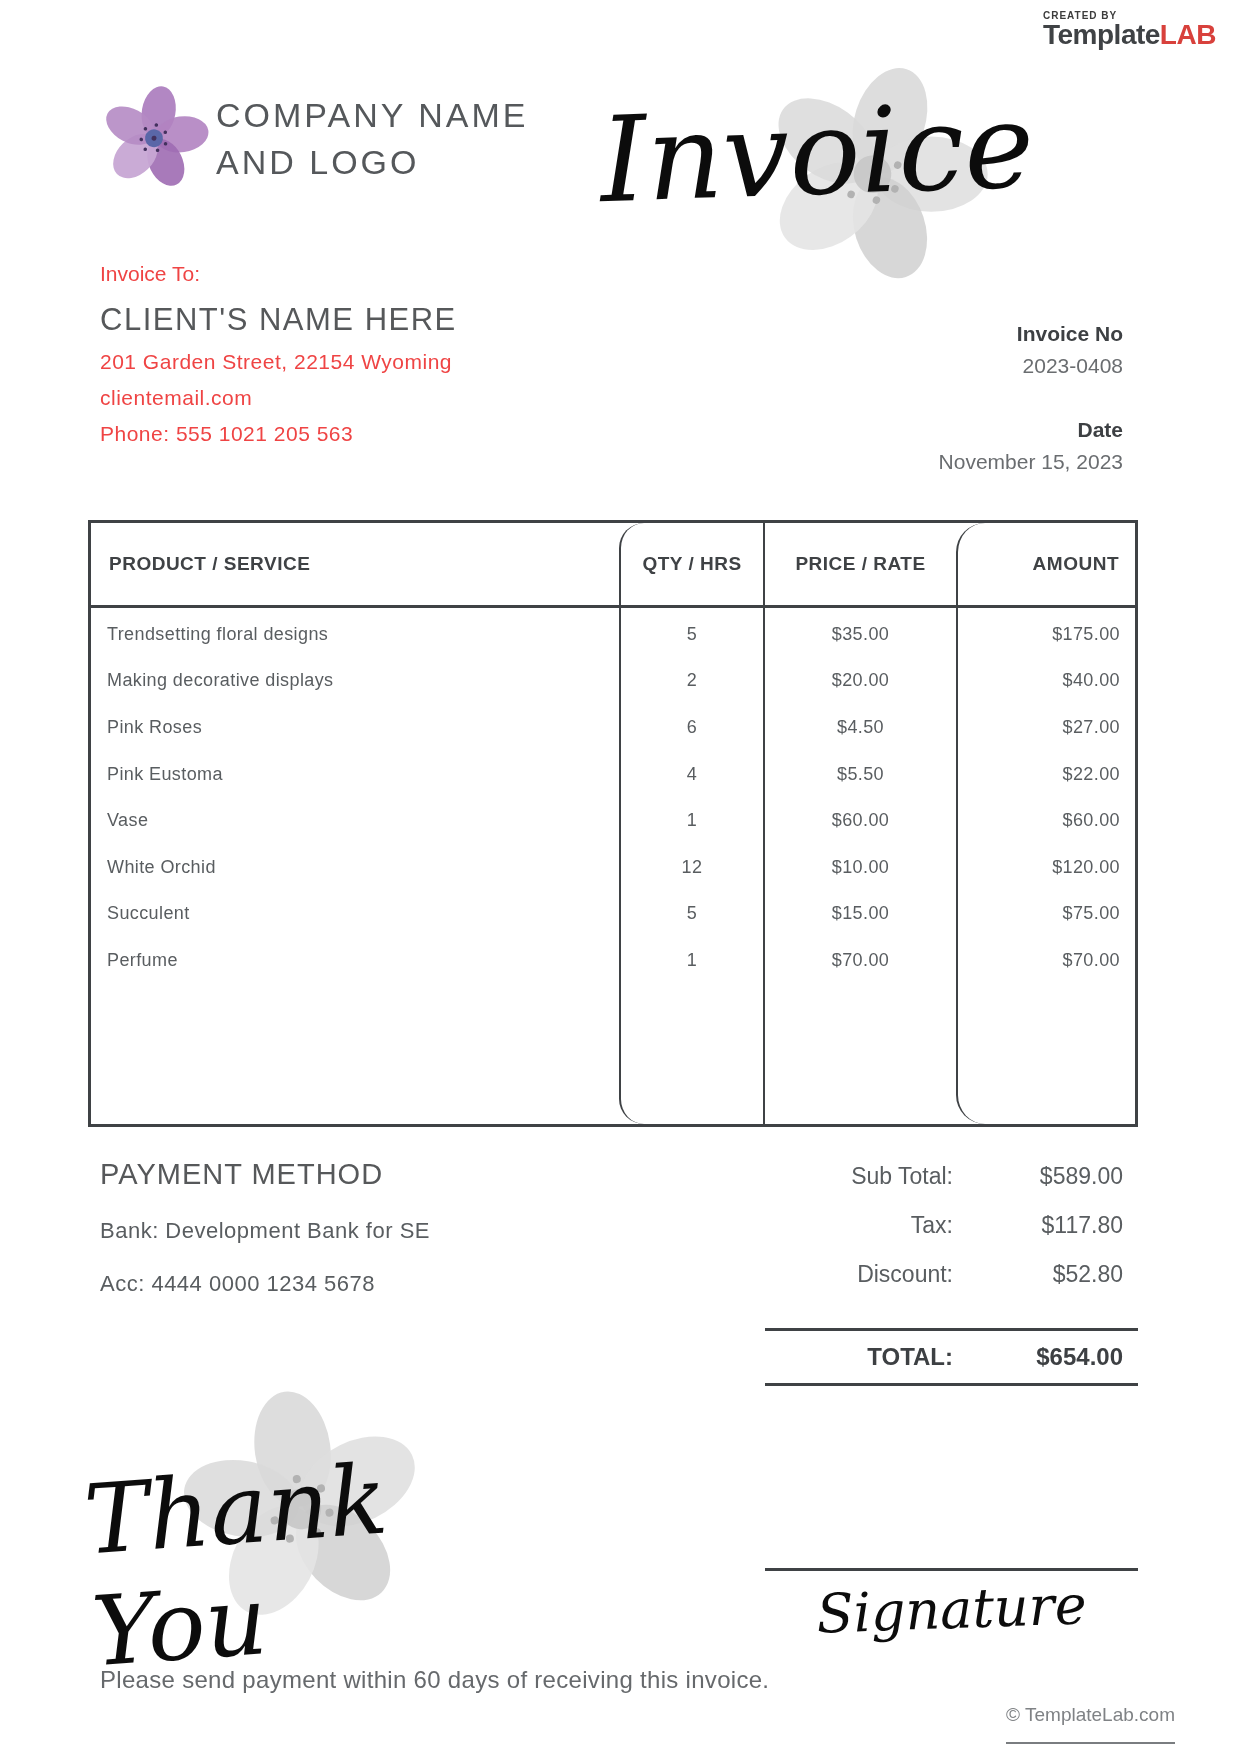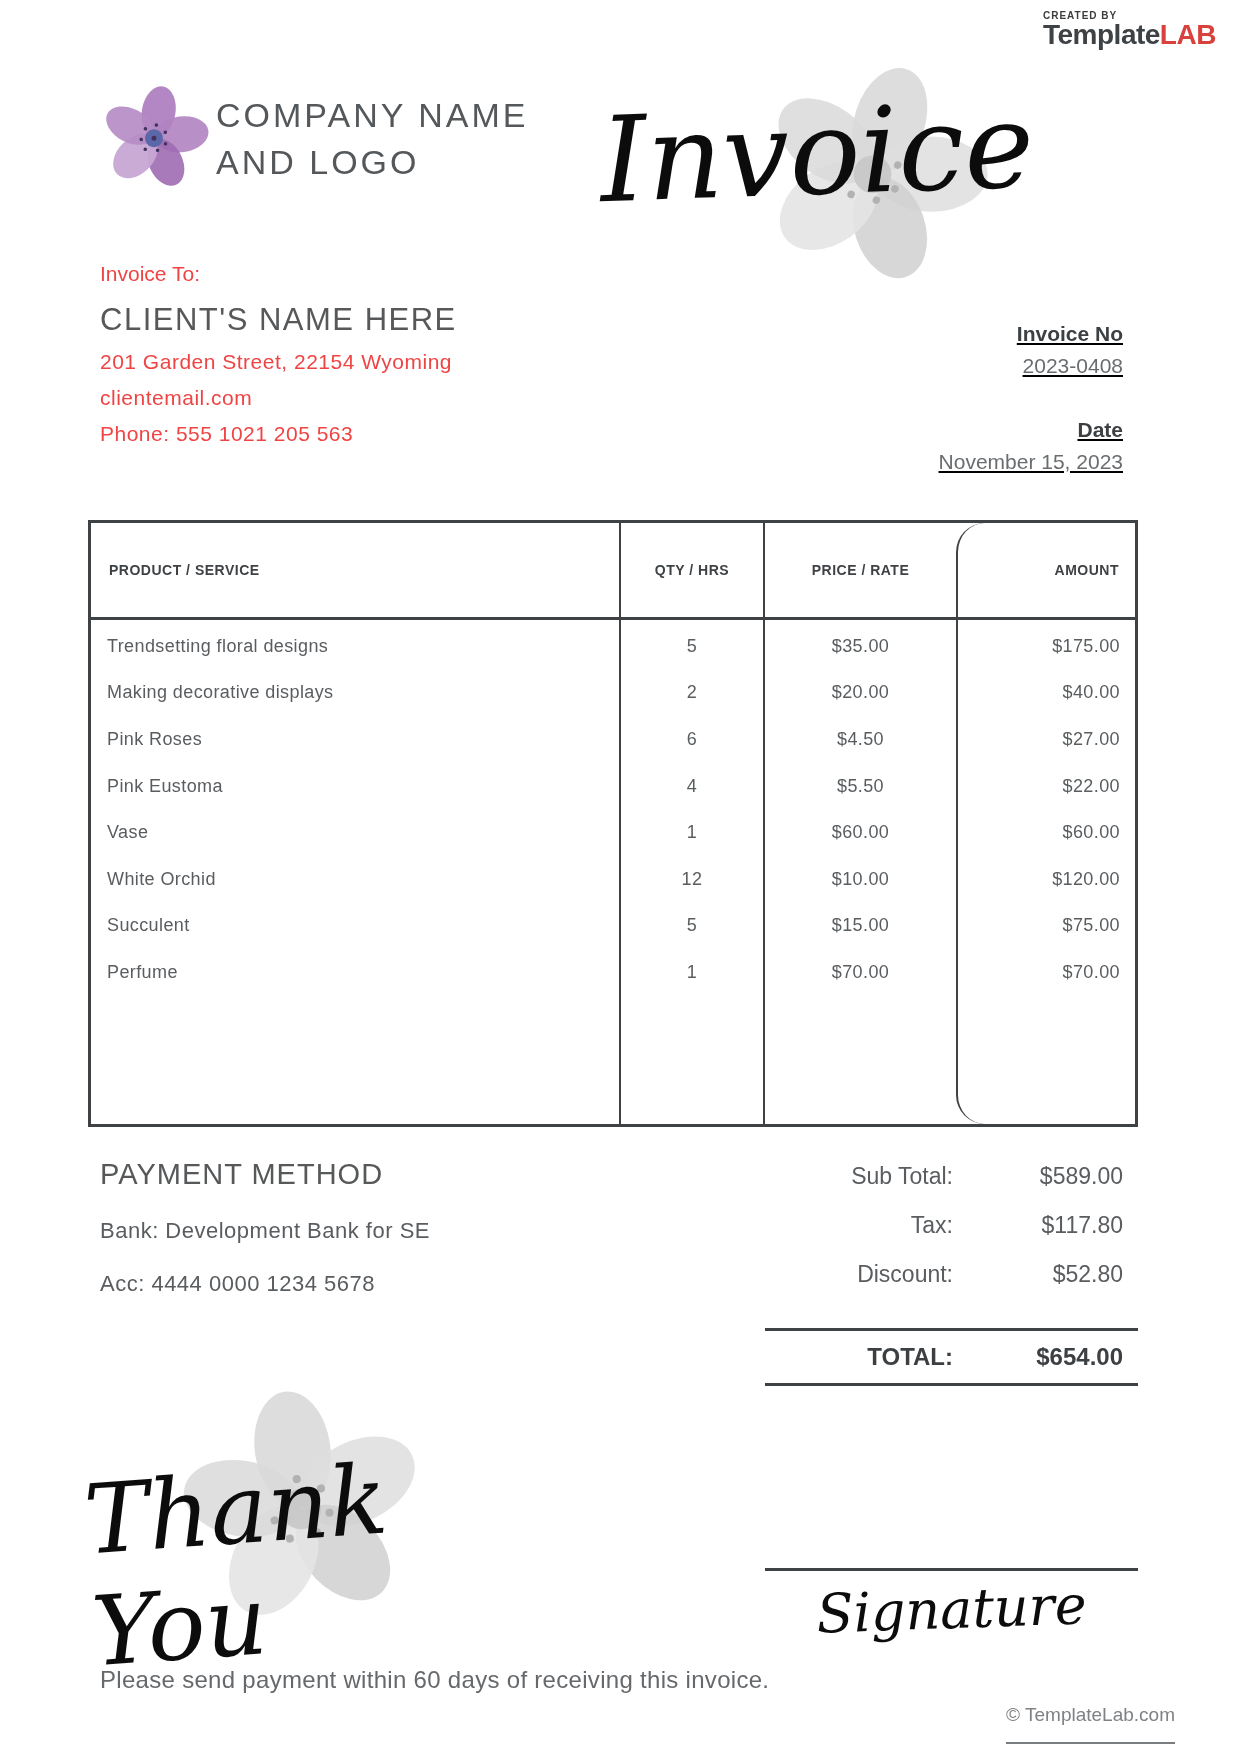--- a/index.html
+++ b/index.html
@@ -25,35 +25,35 @@
   .invoice-script { position:absolute; left:600px; top:88px; width:470px; font-size:118px;
                     line-height:1.1; transform:rotate(-2deg); z-index:3; }
 
   
   .invoice-to { position:absolute; left:100px; top:262px; }
   .invoice-to .label { font-size:21px; font-weight:normal; color:#ef4444; }
   .invoice-to .client { font-size:31px; letter-spacing:1.5px; color:#56585a; margin-top:16px; }
   .invoice-to .addr-line { font-size:21px; color:#ef4444; letter-spacing:0.5px; margin-top:12px; }
 
   
-  .meta { position:absolute; top:322px; right:117px; text-align:right;text-decoration:underline; }
+  .meta { position:absolute; top:322px; right:117px; text-align:right; }
   .meta .m-label { font-size:21px; font-weight:bold; color:#3d4043; }
   .meta .m-value { font-size:21px; color:#6a6d70; margin-top:8px; }
   .meta .m-gap { height:40px; }
 
   
   .invoice-table { position:absolute; left:88px; top:520px; width:1050px; height:607px;
                    border:3px solid #3f4245; display:flex; }
   .col { height:100%; }
   .col-product { width:528px; }
-  .col-qty     { width:144px; border-left:2px solid #3f4245; }
+  .col-qty     { width:144px; border-left:2px solid #3f4245;border-radius:25px; }
   .col-price   { width:193px; border-left:2px solid #3f4245; }
   .col-amount  { flex:1;      border-left:2px solid #3f4245;border-radius:29px; }
-  .th { height:97px; border-bottom:3px solid #3f4245; display:flex; align-items:center;
-        font-weight:bold; font-size:14px; letter-spacing:0.5px; color:#3f4245; }
+  .th { height:85px; border-bottom:3px solid #3f4245; display:flex; align-items:center;
+        font-weight:bold; font-size:19px; letter-spacing:0.5px; color:#3f4245; }
   .col-product .th { padding-left:18px; }
   .col-qty .th, .col-price .th { justify-content:center; }
   .col-amount .th { justify-content:flex-end; padding-right:16px; }
   .cells { padding-top:3px; }
   .cell { height:46.6px; display:flex; align-items:center; font-size:18px; color:#595d60;
           letter-spacing:0.4px; }
   .col-product .cell { padding-left:16px; }
   .col-qty .cell, .col-price .cell { justify-content:center; }
   .col-amount .cell { justify-content:flex-end; padding-right:15px; }
 

